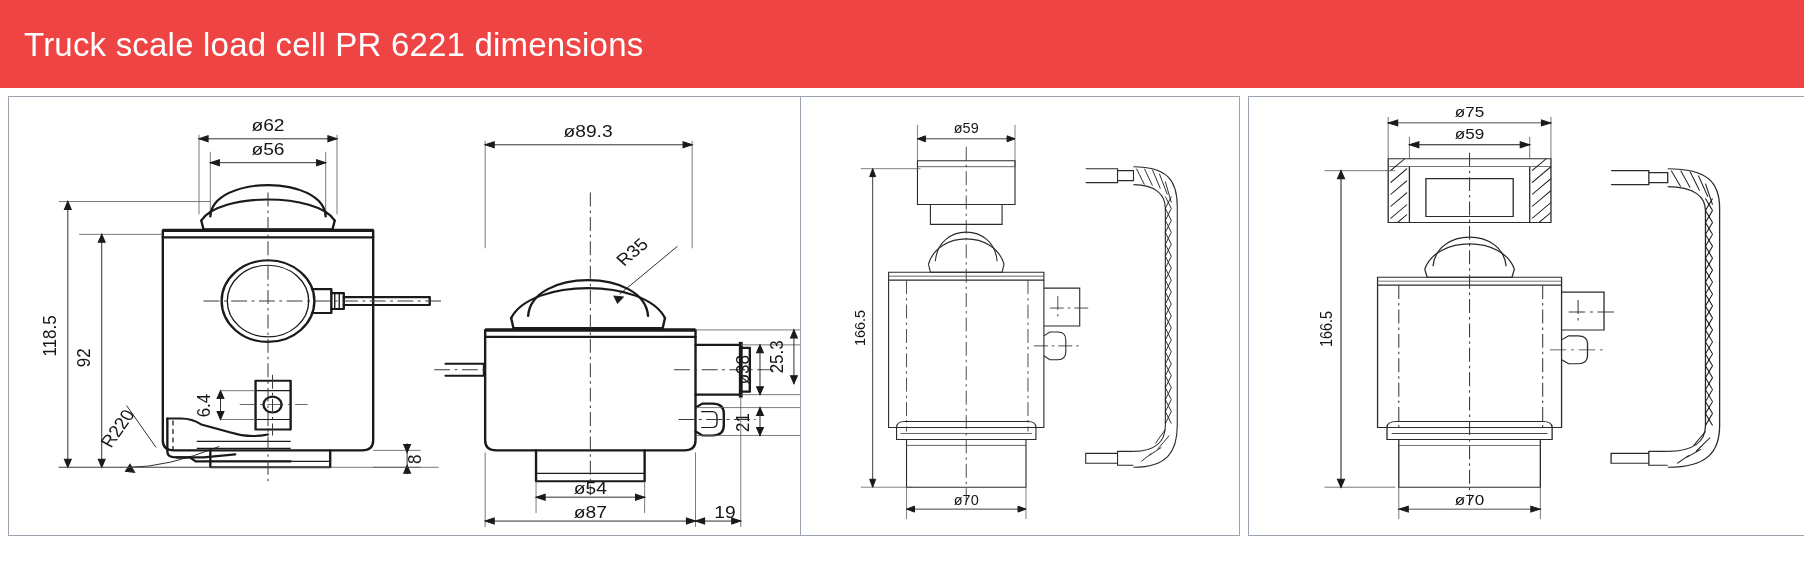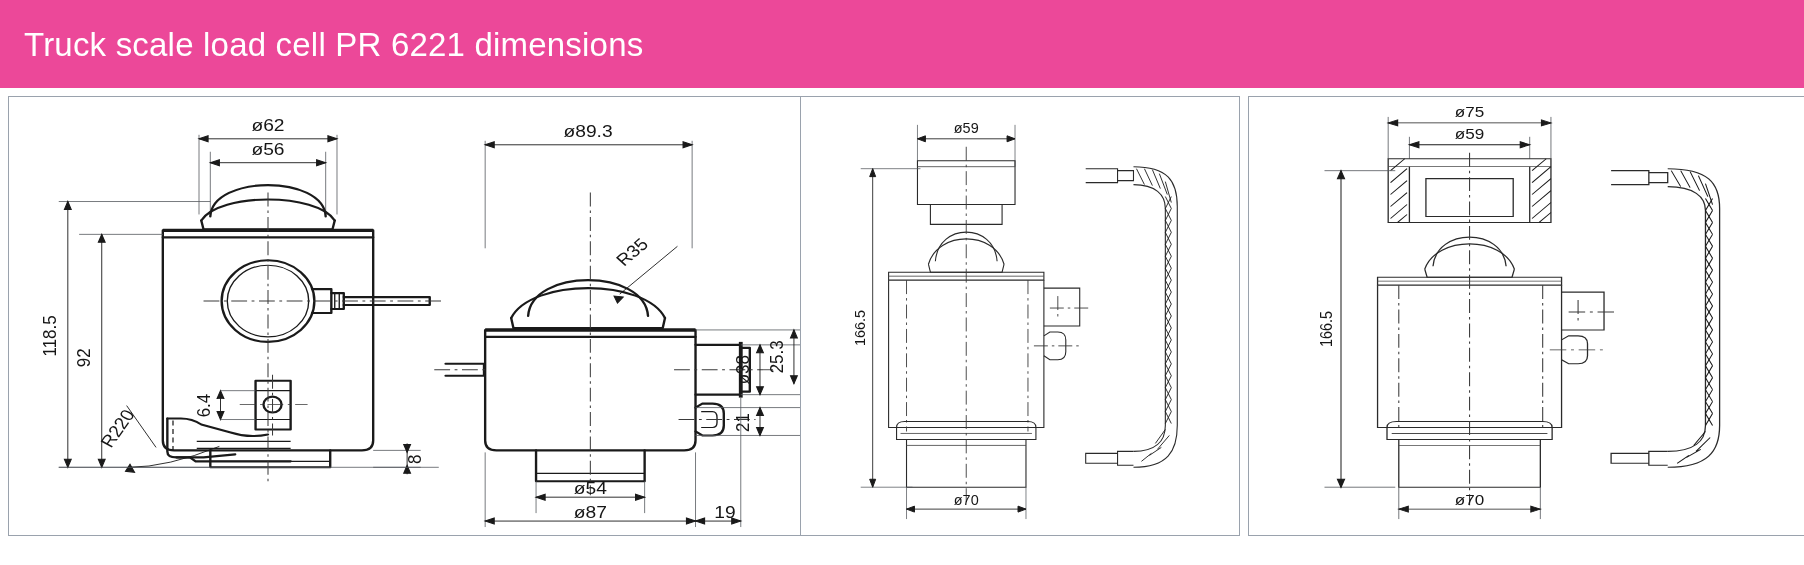--- a/index.html
+++ b/index.html
@@ -1,20 +1,20 @@
 <!DOCTYPE html>
 <html><head>
 <meta charset="utf-8">
 <style>
   html,body{margin:0;padding:0;background:#ffffff;}
   body{width:1804px;height:565px;font-family:"Liberation Sans",sans-serif;overflow:hidden;}
   .page{position:relative;width:1804px;height:565px;background:#fff;}
 
   
-  .banner{position:absolute;left:0;top:0;width:1804px;height:88px;background:#ec4899;}
+  .banner{position:absolute;left:0;top:0;width:1804px;height:88px;background:#ef4444;}
   .banner-title{position:absolute;left:24px;top:26px;color:#ffffff;font-size:33px;
     font-weight:400;letter-spacing:.2px;white-space:nowrap;}
 
   
   .panel{position:absolute;top:96px;height:440px;border:1px solid #9aa2ad;background:#fff;box-sizing:border-box;}
   #panel-1{left:8px;width:848px;}
   #panel-2{left:800px;width:440px;}
   #panel-3{left:1248px;width:646px;}
 
   .svgwrap{position:absolute;left:0;top:0;width:100%;height:100%;}

